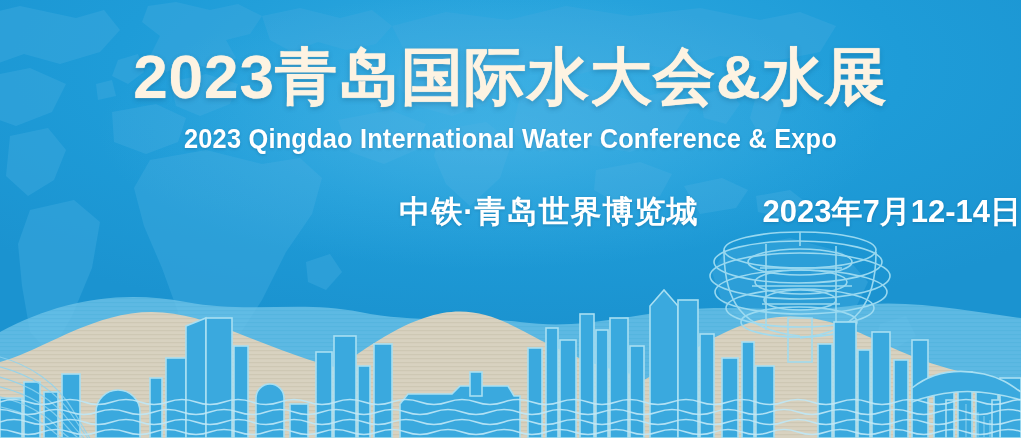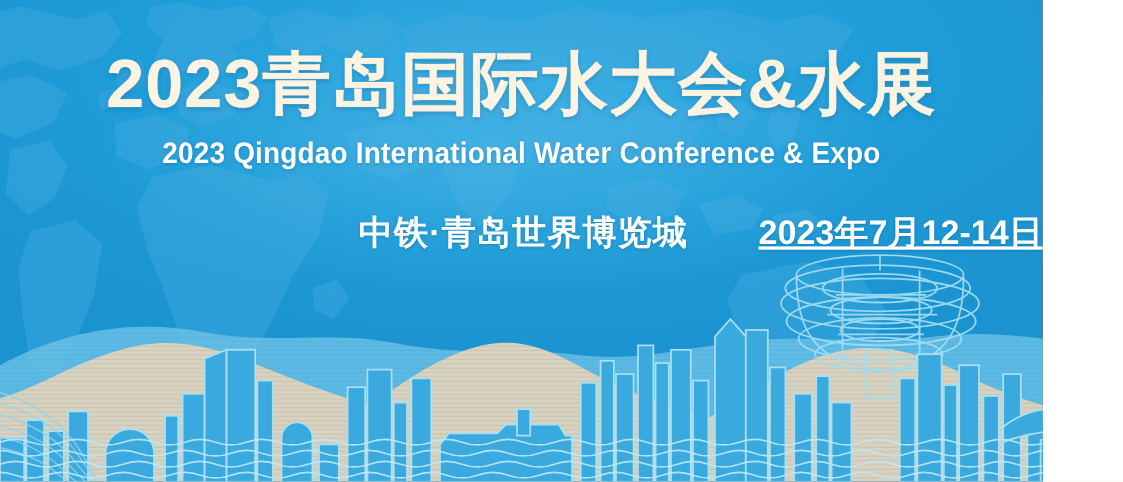--- a/index.html
+++ b/index.html
@@ -5,21 +5,21 @@
 <style>
   html, body {
     margin: 0;
     padding: 0;
     background: #ffffff;
   }
   * { box-sizing: border-box; }
 
   .banner {
     position: relative;
-    width: 948px;
+    width: 1021px;
     height: 438px;
     overflow: hidden;
     background: #c2410c;
     font-family: "Liberation Sans", "DejaVu Sans", sans-serif;
     user-select: none;
   }
 
   
   .sky {
     position: absolute;
@@ -84,21 +84,21 @@
     gap: 64px;
     white-space: nowrap;
   }
   .venue, .dates {
     font-size: 31px;
     font-weight: bold;
     color: #ffffff;
     letter-spacing: 1px;
     text-shadow: 0 1px 3px rgba(10,70,110,0.30);
   }
-  .dates { letter-spacing: 0px; text-decoration: underline; }
+  .dates { letter-spacing: 0px; }
 
   
   .scenery {
     position: absolute;
     left: 0; right: 0; bottom: 0;
     height: 438px;
     z-index: 10;
   }
   .scenery svg { display: block; width: 1021px; height: 438px; }
 

